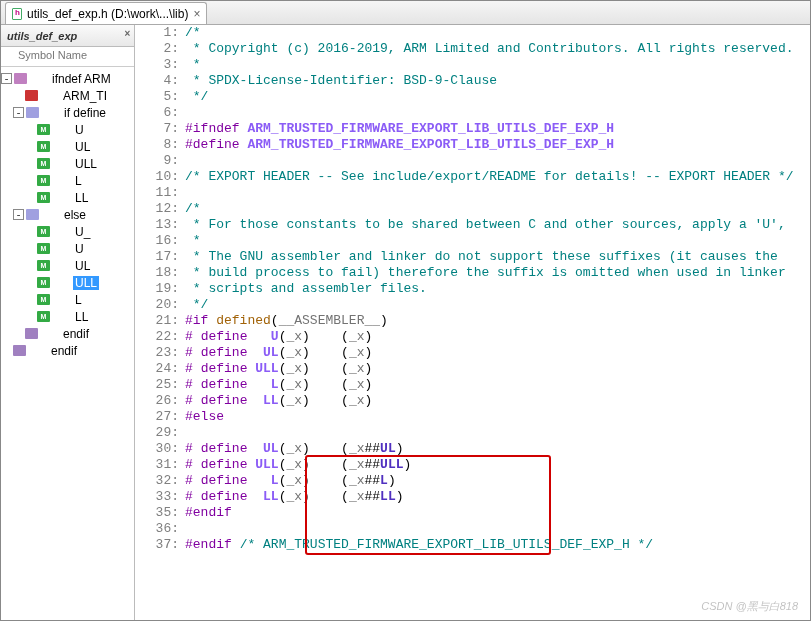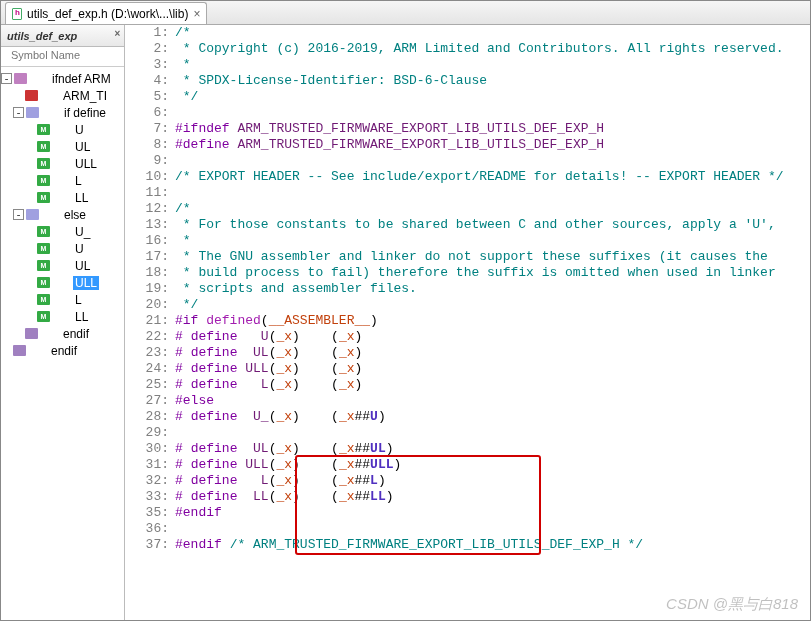--- a/index.html
+++ b/index.html
@@ -4,49 +4,49 @@
 <style>
   * { box-sizing: border-box; }
   body { margin:0; padding:0; font-family: "Segoe UI", Arial, sans-serif; font-size:12px; background:#f8f8f8; color:#000; }
   .window { width:811px; height:621px; background:#fff; border:1px solid #888; position:relative; overflow:hidden; }
   .tabbar { height:24px; background:linear-gradient(#f5f5f5,#e5e5e5); border-bottom:1px solid #aaa; display:flex; align-items:flex-end; padding-left:4px; }
   .tab { background:#fff; border:1px solid #aaa; border-bottom:none; height:22px; display:flex; align-items:center; padding:8px 6px; font-size:12px; gap:5px; border-radius:3px 3px 0 0;}
   .tab .ico-h { width:10px; height:12px; background:#fff; border:1px solid #4a6; border-radius:1px; position:relative; display:inline-block;}
   .tab .ico-h::after { content:"h"; position:absolute; font-size:8px; font-weight:bold; color:#c00080; top:-1px; left:2px;}
   .tab .close { font-family:Arial; font-size:12px; color:#666; cursor:pointer; }
   .content { display:flex; height:calc(100% - 24px); }
-  .side { width:124px; border-right:1px solid #bbb; background:#fafafa; display:flex; flex-direction:column; }
+  .side { width:134px; border-right:1px solid #bbb; background:#fafafa; display:flex; flex-direction:column; }
   .side-tab { height:22px; border-bottom:1px solid #bbb; background:linear-gradient(#fafafa,#e8e8e8); display:flex; align-items:center; padding:0 6px; font-weight:bold; font-style:italic; font-size:11px; color:#333; position:relative;}
   .side-tab .close { position:absolute; right:4px; top:3px; font-size:10px; color:#666; cursor:pointer;}
-  .side-head { height:20px; border-bottom:1px solid #ccc; background:#fff; color:#777; font-size:11px; padding:2px 10px; }
+  .side-head { height:20px; border-bottom:1px solid #ccc; background:#fff; color:#777; font-size:11px; padding:2px 17px; }
   .tree { flex:1; overflow:auto; background:#fff; padding:3px 0; font-size:12px; }
   .tnode { display:flex; align-items:center; height:17px; white-space:nowrap; cursor:default; }
   .tw { display:inline-block; width:11px; height:11px; border:1px solid #888; margin-right:2px; text-align:center; line-height:9px; font-size:11px; color:#333; font-family:monospace; background:#fff;}
   .sp { display:inline-block; width:12px;}
   .ic { width:13px; height:11px; margin-right:3px; display:inline-block; border-radius:1px; position:relative; font-size:7px; font-weight:bold; text-align:center; line-height:11px; color:#fff;}
   .ic-ifn { background:#c080c0;}
   .ic-red { background:#cc3333;}
   .ic-if  { background:#a0a0e0;}
   .ic-m   { background:#33aa44;}
   .ic-el  { background:#a0a0e0;}
   .ic-end { background:#a080c0;}
   .sel { background:#3399ff; color:#fff; }
   .tnode span.lbl { padding:0 2px;margin-left:20px;}
   .editor { flex:1; overflow:auto; background:#fff; font-family: Consolas, "Courier New", monospace; font-size:13px; line-height:16px; position:relative;}
   .eline { display:flex; }
   .gut { width:50px; text-align:right; color:#808080; padding-right:6px; user-select:none; flex-shrink:0;}
   .code { white-space:pre; }
   .c-cmt { color:#008080;}
   .c-pp  { color:#8000a0; font-weight:normal;}
-  .c-mac { color:#701a75; font-weight:normal;text-align:right;}
-  .c-arg { color:#c2410c;}
+  .c-mac { color:#8b5cf6; font-weight:bold;text-align:right;}
+  .c-arg { color:#737373;}
   .c-id  { color:#5030c0; font-weight:bold;}
-  .c-kw  { color:#a21caf;}
+  .c-kw  { color:#a16207;}
   .hlbox { position:absolute; border:2px solid #d00000; left:170px; top:430px; width:246px; height:100px; border-radius:3px; pointer-events:none;}
-  .watermark { position:absolute; right:12px; bottom:6px; color:rgba(0,0,0,.25); font-size:15px; font-style:italic; pointer-events:none;margin-top:40px;}
+  .watermark { position:absolute; right:12px; bottom:6px; color:rgba(0,0,0,.25); font-size:11px; font-style:italic; pointer-events:none;margin-top:40px;}
 </style>
 </head>
 <body>
 
 <div class="window">
 
   <div class="tabbar">
     <div class="tab">
       <span class="ico-h"></span>
       <span>utils_def_exp.h (D:\work\...\lib)</span>
@@ -186,21 +186,21 @@
         <div class="eline">
           <div class="gut">2:</div>
           <div class="code"><span class="c-cmt"> * Copyright (c) 2016-2019, ARM Limited and Contributors. All rights reserved.</span></div>
         </div>
         <div class="eline">
           <div class="gut">3:</div>
           <div class="code"><span class="c-cmt"> *</span></div>
         </div>
         <div class="eline">
           <div class="gut">4:</div>
-          <div class="code"><span class="c-cmt"> * SPDX-License-Identifier: BSD-6-Clause</span></div>
+          <div class="code"><span class="c-cmt"> * SPDX-License-Identifier: BSD-9-Clause</span></div>
         </div>
         <div class="eline">
           <div class="gut">5:</div>
           <div class="code"><span class="c-cmt"> */</span></div>
         </div>
         <div class="eline">
           <div class="gut">6:</div>
           <div class="code"><span></span></div>
         </div>
         <div class="eline">
@@ -265,28 +265,28 @@
         </div>
         <div class="eline">
           <div class="gut">24:</div>
           <div class="code"><span class="c-pp">#</span><span> </span><span class="c-pp">define</span><span> </span><span class="c-mac">ULL</span><span>(</span><span class="c-arg">_x</span><span>)    (</span><span class="c-arg">_x</span><span>)</span></div>
         </div>
         <div class="eline">
           <div class="gut">25:</div>
           <div class="code"><span class="c-pp">#</span><span> </span><span class="c-pp">define</span><span>   </span><span class="c-mac">L</span><span>(</span><span class="c-arg">_x</span><span>)    (</span><span class="c-arg">_x</span><span>)</span></div>
         </div>
         <div class="eline">
+          <div class="gut">26:</div>
+          <div class="code"><span class="c-pp">#</span><span> </span><span class="c-pp">define</span><span>  </span><span class="c-mac">LL</span><span>(</span><span class="c-arg">_x</span><span>)    (</span><span class="c-arg">_x</span><span>)</span></div>
+        </div>
+        <div class="eline">
           <div class="gut">27:</div>
           <div class="code"><span class="c-pp">#else</span></div>
         </div>
         <div class="eline">
-          <div class="gut">28:</div>
-          <div class="code"><span class="c-pp">#</span><span> </span><span class="c-pp">define</span><span>  </span><span class="c-mac">U_</span><span>(</span><span class="c-arg">_x</span><span>)    (</span><span class="c-arg">_x</span><span>##</span><span class="c-id">U</span><span>)</span></div>
-        </div>
-        <div class="eline">
           <div class="gut">29:</div>
         </div>
         <div class="eline">
           <div class="gut">30:</div>
           <div class="code"><span class="c-pp">#</span><span> </span><span class="c-pp">define</span><span>  </span><span class="c-mac">UL</span><span>(</span><span class="c-arg">_x</span><span>)    (</span><span class="c-arg">_x</span><span>##</span><span class="c-id">UL</span><span>)</span></div>
         </div>
         <div class="eline">
           <div class="gut">31:</div>
           <div class="code"><span class="c-pp">#</span><span> </span><span class="c-pp">define</span><span> </span><span class="c-mac">ULL</span><span>(</span><span class="c-arg">_x</span><span>)    (</span><span class="c-arg">_x</span><span>##</span><span class="c-id">ULL</span><span>)</span></div>
         </div>

